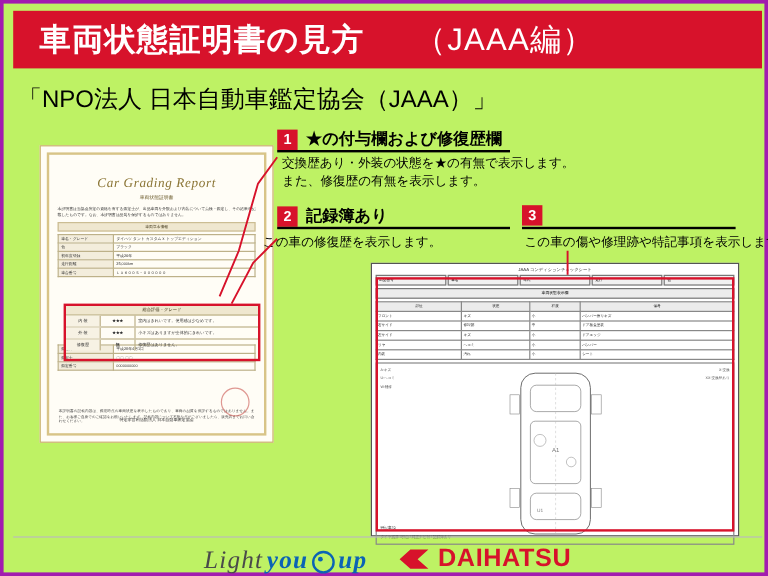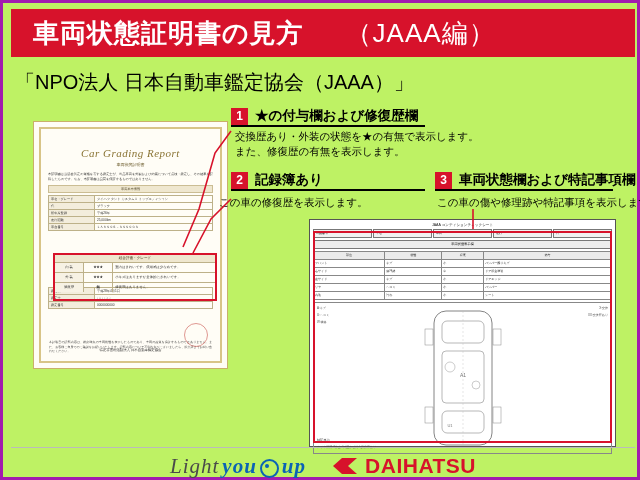--- a/index.html
+++ b/index.html
@@ -500,21 +500,20 @@
     <div class="num-badge">2</div>
     <div class="sec-title">記録簿あり</div>
   </div>
   <div class="sec-underline" id="sec2-line"></div>
   <div class="sec-desc" id="sec2-desc">
     <div>この車の修復歴を表示します。</div>
   </div>
 
   <div class="sec-head" id="sec3-head">
     <div class="num-badge">3</div>
-    <div class="sec-title">車両状態欄および特記事項欄</div>
   </div>
   <div class="sec-underline" id="sec3-line"></div>
   <div class="sec-desc" id="sec3-desc">
     <div>この車の傷や修理跡や特記事項を表示します。</div>
   </div>
 
   <div class="sheet">
     <div class="sheet-title">JAAA コンディションチェックシート</div>
     <div class="sheet-toprow">
       <div class="cellA">出品番号</div>

